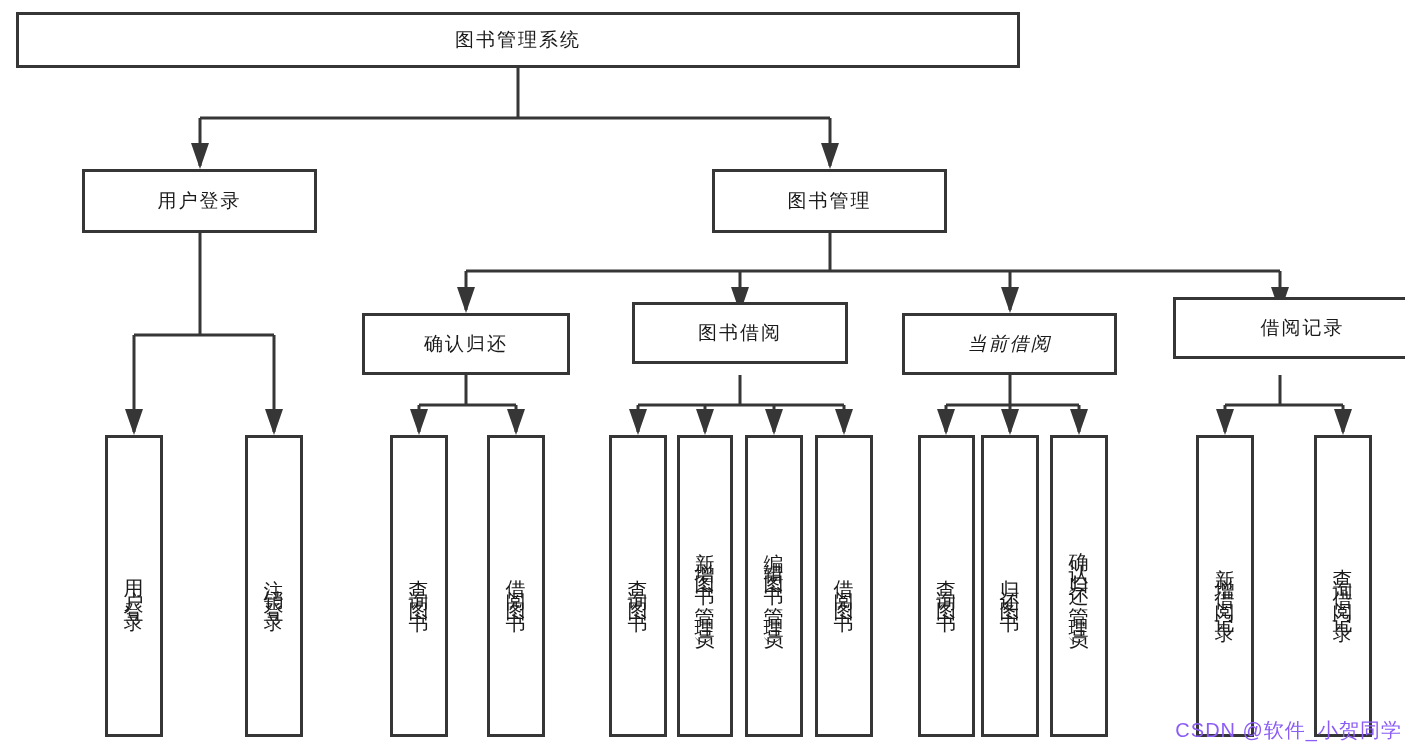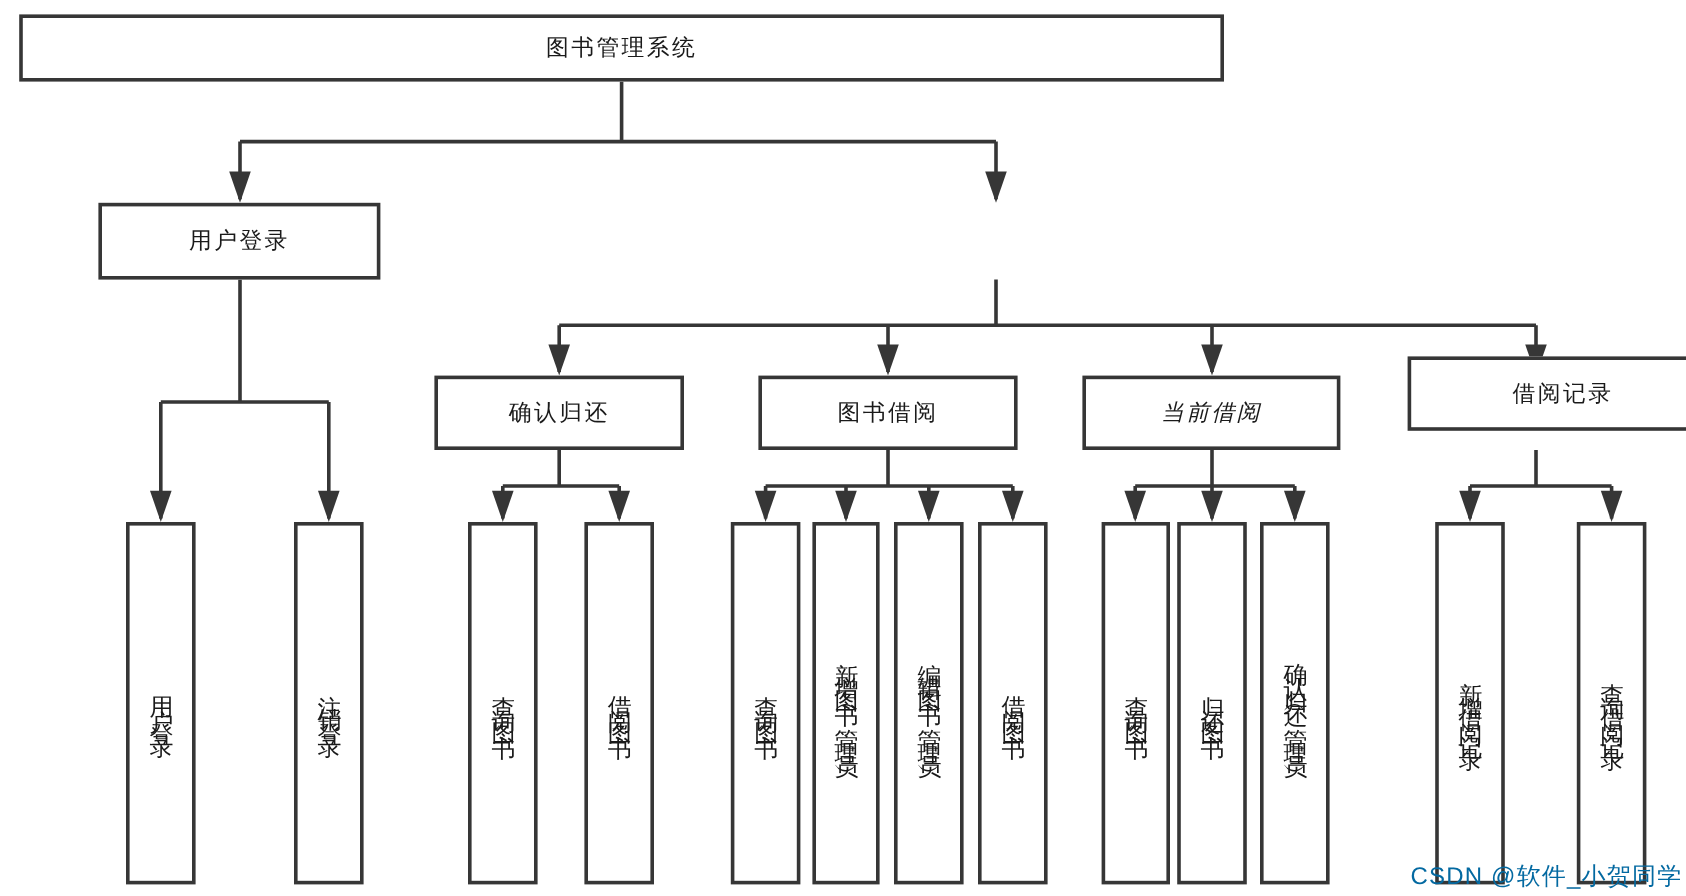--- a/index.html
+++ b/index.html
@@ -29,21 +29,21 @@
     font-size:20px;
     line-height:1;
     letter-spacing:11px;
     white-space:nowrap;
   }
   .watermark{
     position:absolute;
     right:3px;bottom:3px;
     z-index:2;
     font-size:20px;
-    color:#0369a1;
+    color:#8b5cf6;
     letter-spacing:1px;
     pointer-events:none;
   }
 </style>
 </head>
 <body>
 
 <div class="stage">
 
   <svg class="connectors" width="1405" height="747" viewBox="0 0 1405 747">
@@ -82,23 +82,24 @@
       <polygon points="1001,409 1019,409 1010,435"></polygon>
       <polygon points="1070,409 1088,409 1079,435"></polygon>
       <polygon points="1216,409 1234,409 1225,435"></polygon>
       <polygon points="1334,409 1352,409 1343,435"></polygon>
     </g>
   </svg>
 
   <div class="node hnode" style="left:16px;top:12px;width:998px;height:50px;">图书管理系统</div>
 
   <div class="node hnode" style="left:82px;top:169px;width:229px;height:58px;">用户登录</div>
+  <div class="node hnode" style="left:712px;top:169px;width:229px;height:58px;">图书管理</div>
 
   <div class="node hnode" style="left:362px;top:313px;width:202px;height:56px;">确认归还</div>
-  <div class="node hnode" style="left:632px;top:313px;width:210px;height:56px;">图书借阅</div>
+  <div class="node hnode" style="left:632px;top:302px;width:210px;height:56px;">图书借阅</div>
   <div class="node hnode" style="left:902px;top:313px;width:209px;height:56px;font-style:italic;">当前借阅</div>
   <div class="node hnode" style="left:1173px;top:297px;width:209px;height:56px;padding-left:22px;">借阅记录</div>
 
   <div class="node leaf" style="left:105px;top:435px;width:52px;height:296px;">
     <span class="vtext">用户登录</span>
   </div>
   <div class="node leaf" style="left:245px;top:435px;width:52px;height:296px;">
     <span class="vtext">注销登录</span>
   </div>
 

